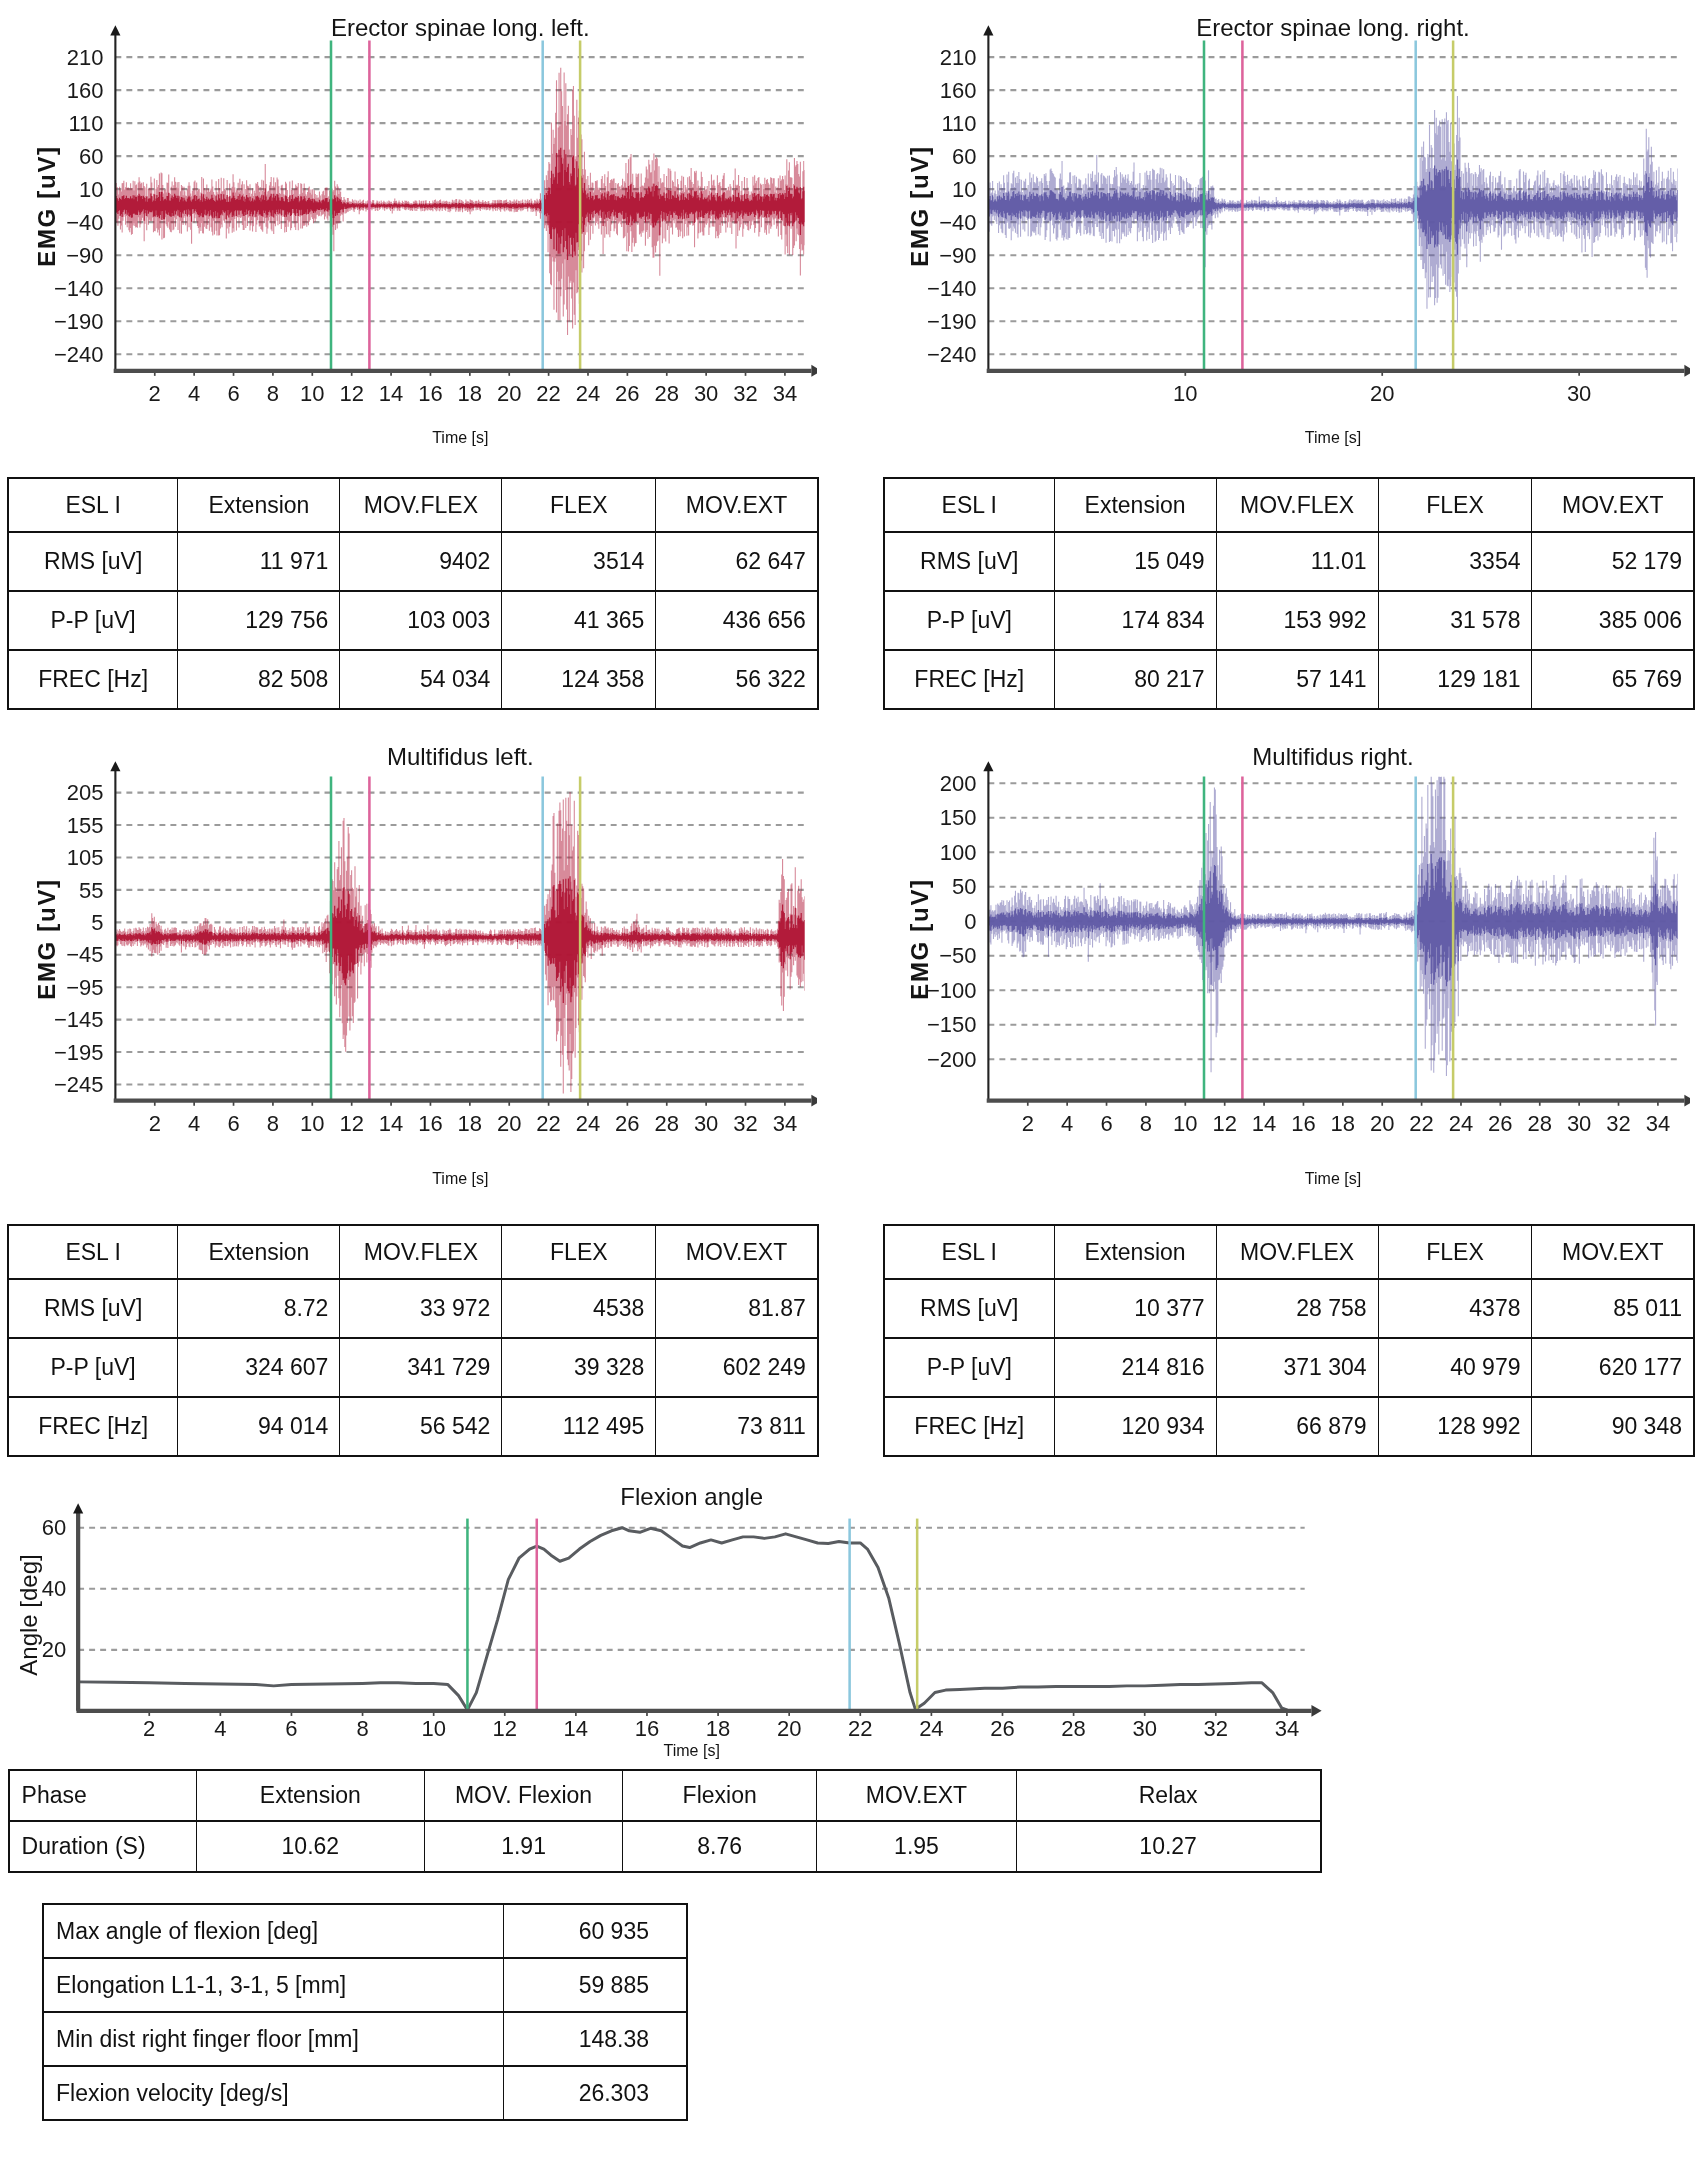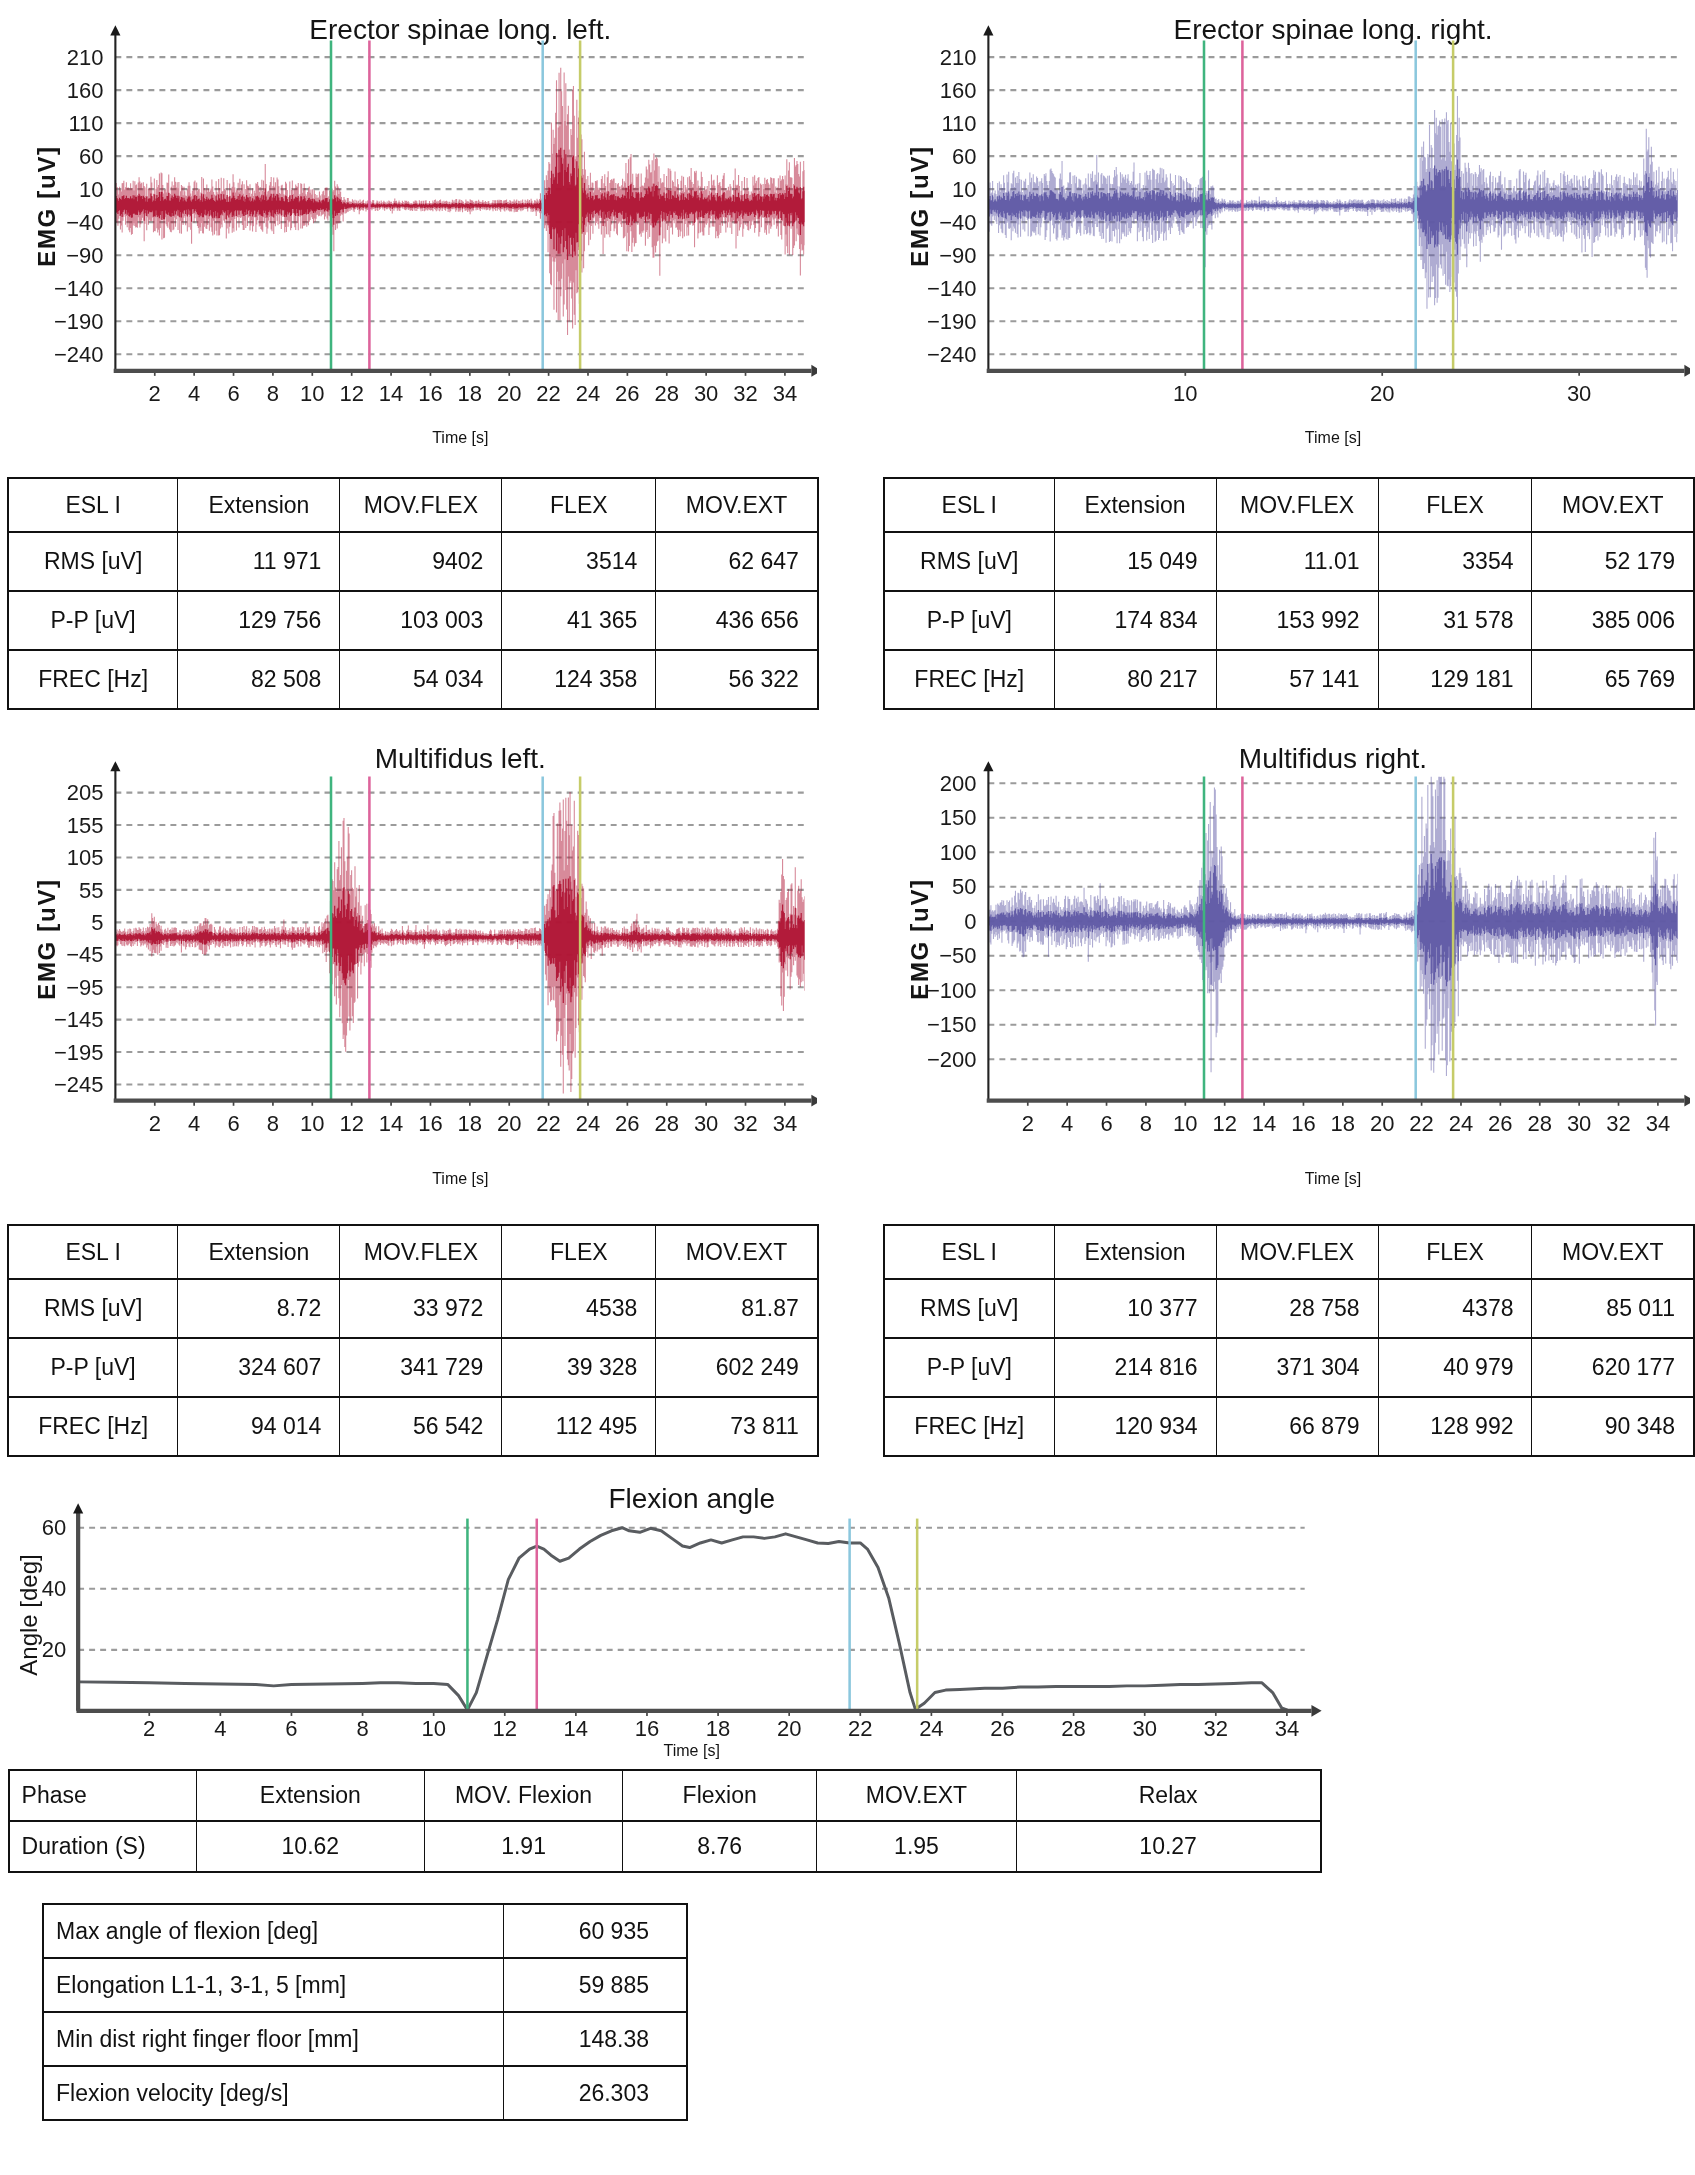--- a/index.html
+++ b/index.html
@@ -1,27 +1,27 @@
 <!DOCTYPE html>
 <html style="font-size:13.6px"><head>
 <meta charset="utf-8">
 <style>
   html,body{margin:0;padding:0;background:#fff;}
   body{font-family:"Liberation Sans","DejaVu Sans",sans-serif;color:#111;}
   #page{position:relative;width:1695px;height:2176px;background:#fff;overflow:hidden;}
   .panel{position:absolute;}
-  .chart-title{position:absolute;text-align:center;font-size:28px;color:#141414;white-space:nowrap;}
+  .chart-title{position:absolute;text-align:center;font-size:24px;color:#141414;white-space:nowrap;}
   .ylab{position:absolute;transform:translate(-50%,-50%) rotate(-90deg);white-space:nowrap;font-size:24px;color:#141414;}
   .ylab.bold{font-weight:bold;letter-spacing:1.7px;}
   .xlab{position:absolute;text-align:center;font-size:16px;color:#141414;}
   .plot{position:absolute;left:0;top:0;}
   .dtable{position:absolute;border-collapse:collapse;table-layout:fixed;background:#fff;font-size:23px;color:#111;border:2.5px solid #111;}
   .dtable th,.dtable td{border:solid #111;border-width:2.5px 1.7px;font-weight:normal;padding:0 8.5px;overflow:hidden;white-space:nowrap;}
   .dtable th{text-align:center;}
-  .dtable td.num{text-align:right;padding-right:18px;}
+  .dtable td.num{text-align:right;padding-right:11px;}
   .dtable .ctr{text-align:center;}
   .dtable .left{text-align:left;padding-left:12px;}
   .emg tr{height:59px;} .emg tr.hdr{height:54px;border-radius:18px;}
   .phase tr{height:51px;}
   .meas tr{height:54px;margin-left:47px;}
   .meas td.val{text-align:right;padding-right:37px;}
 </style>
 </head>
 <body>
 

